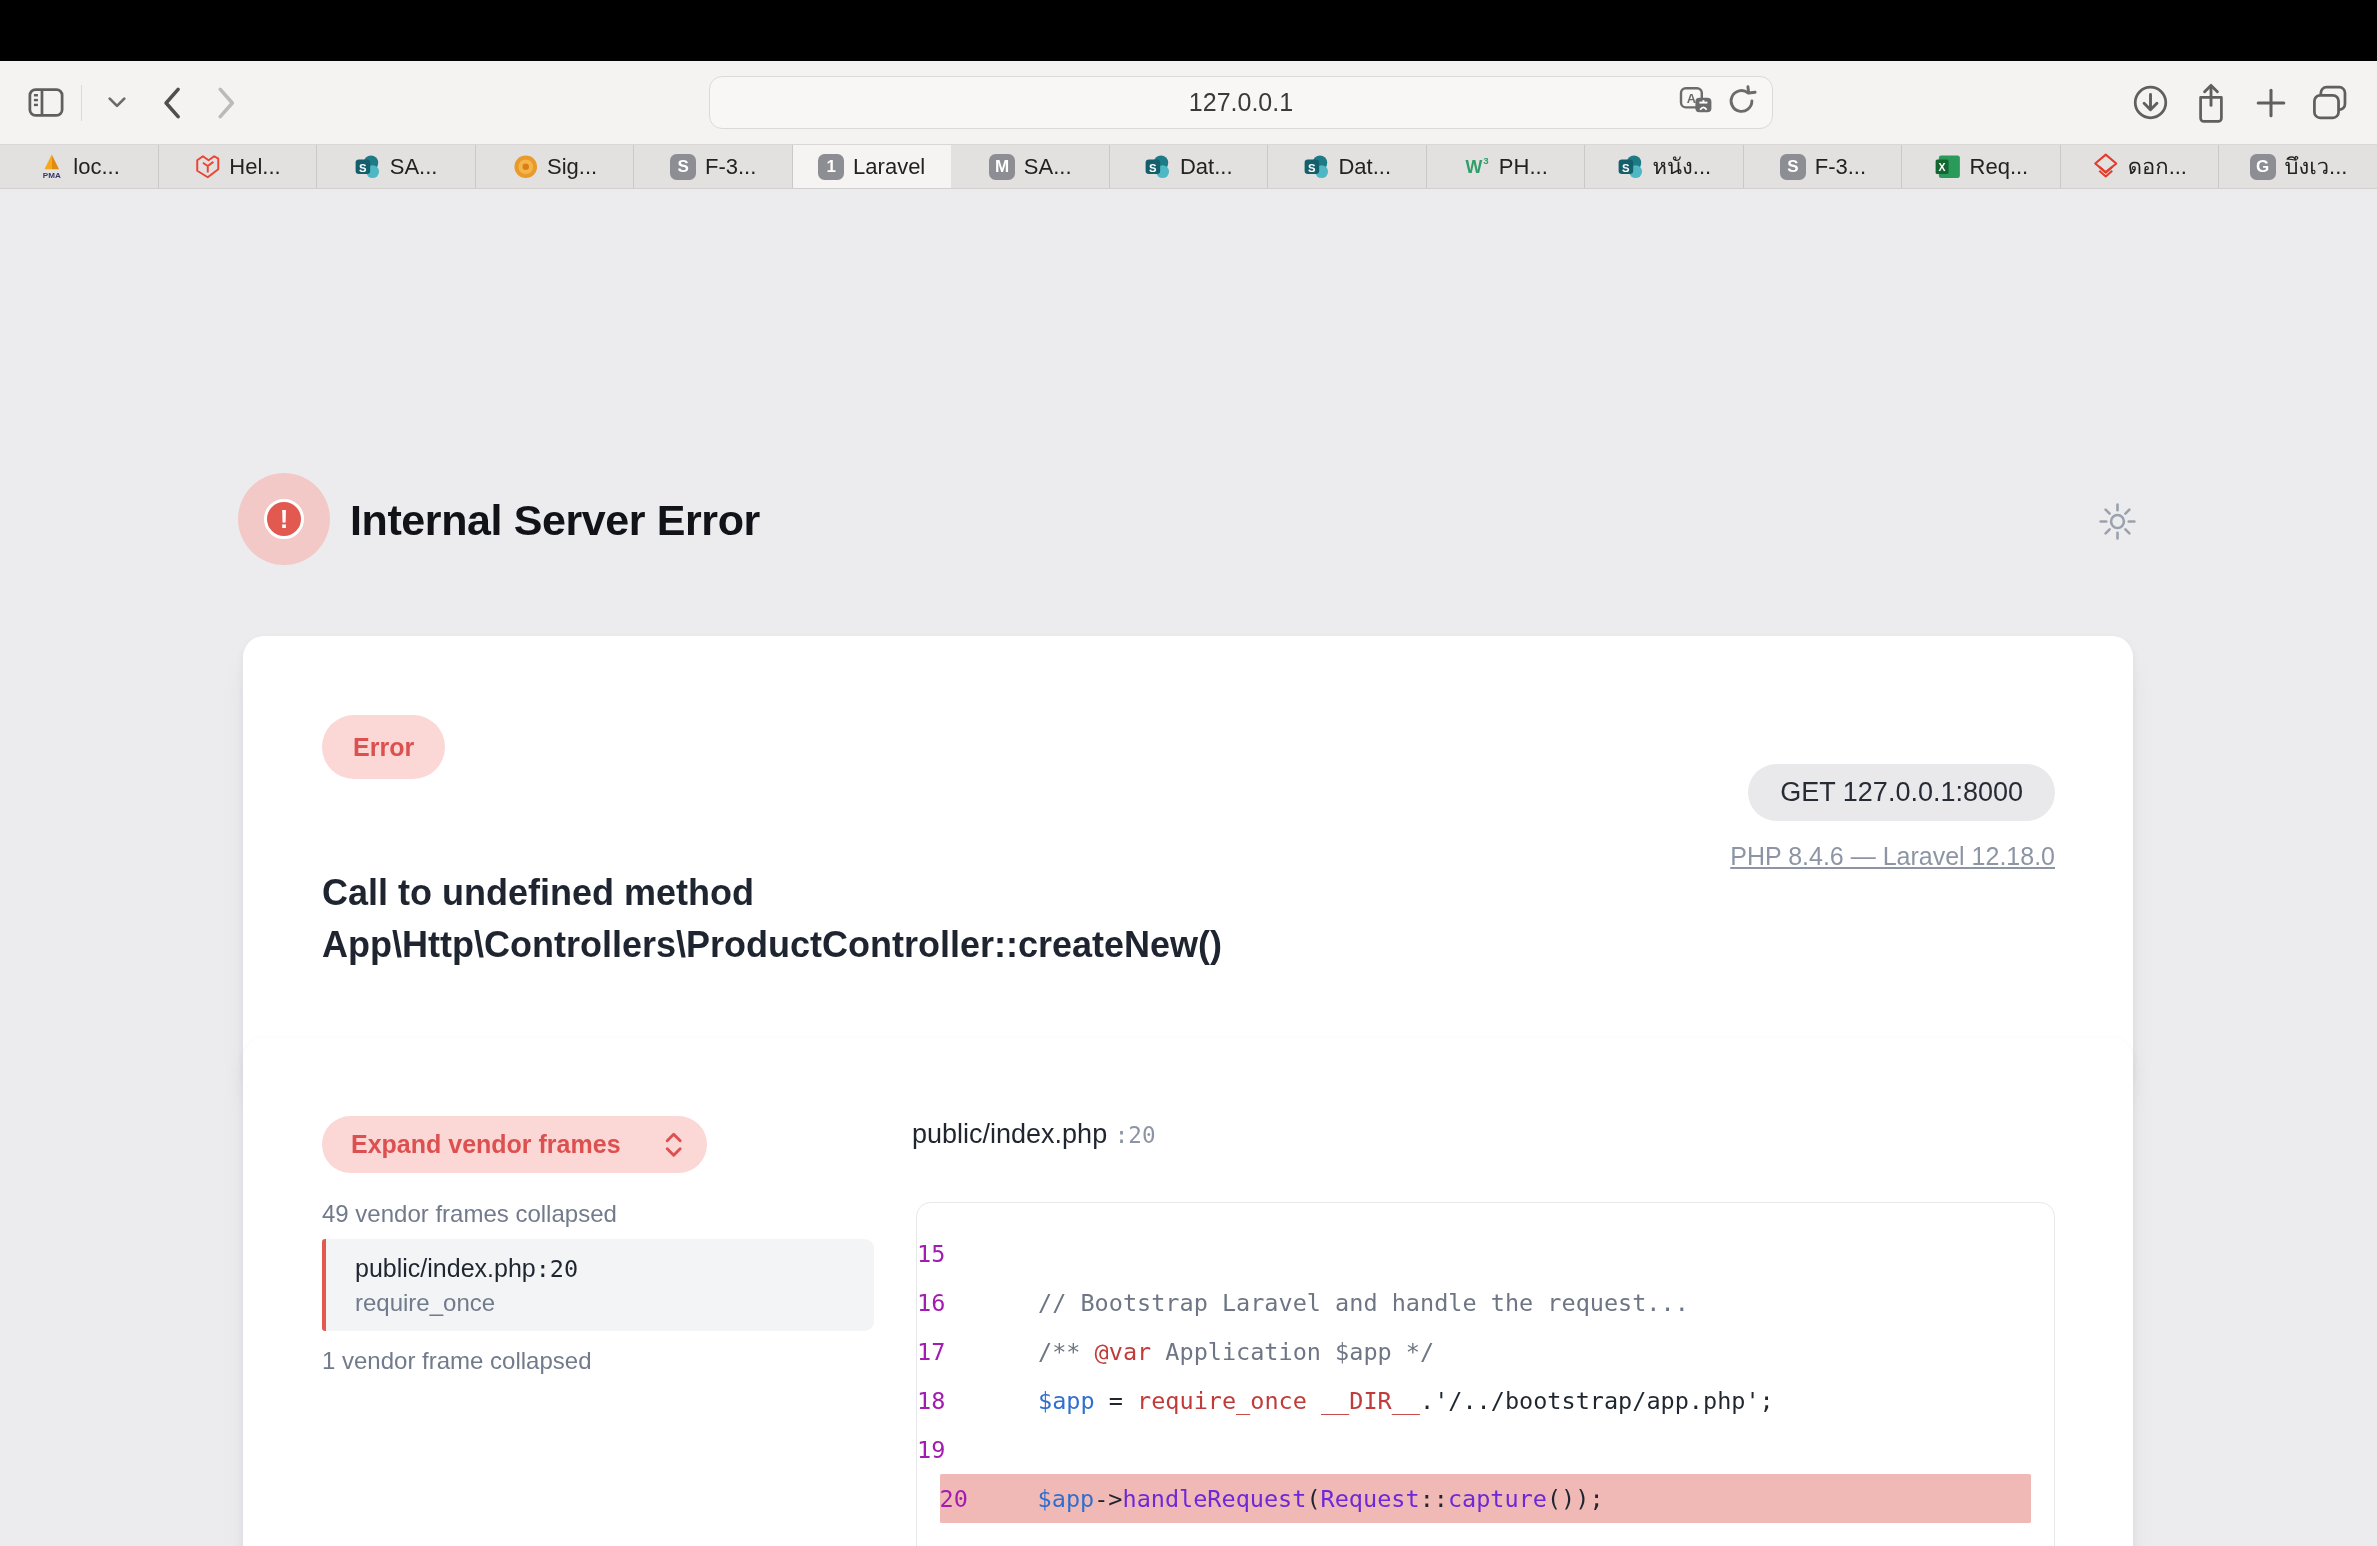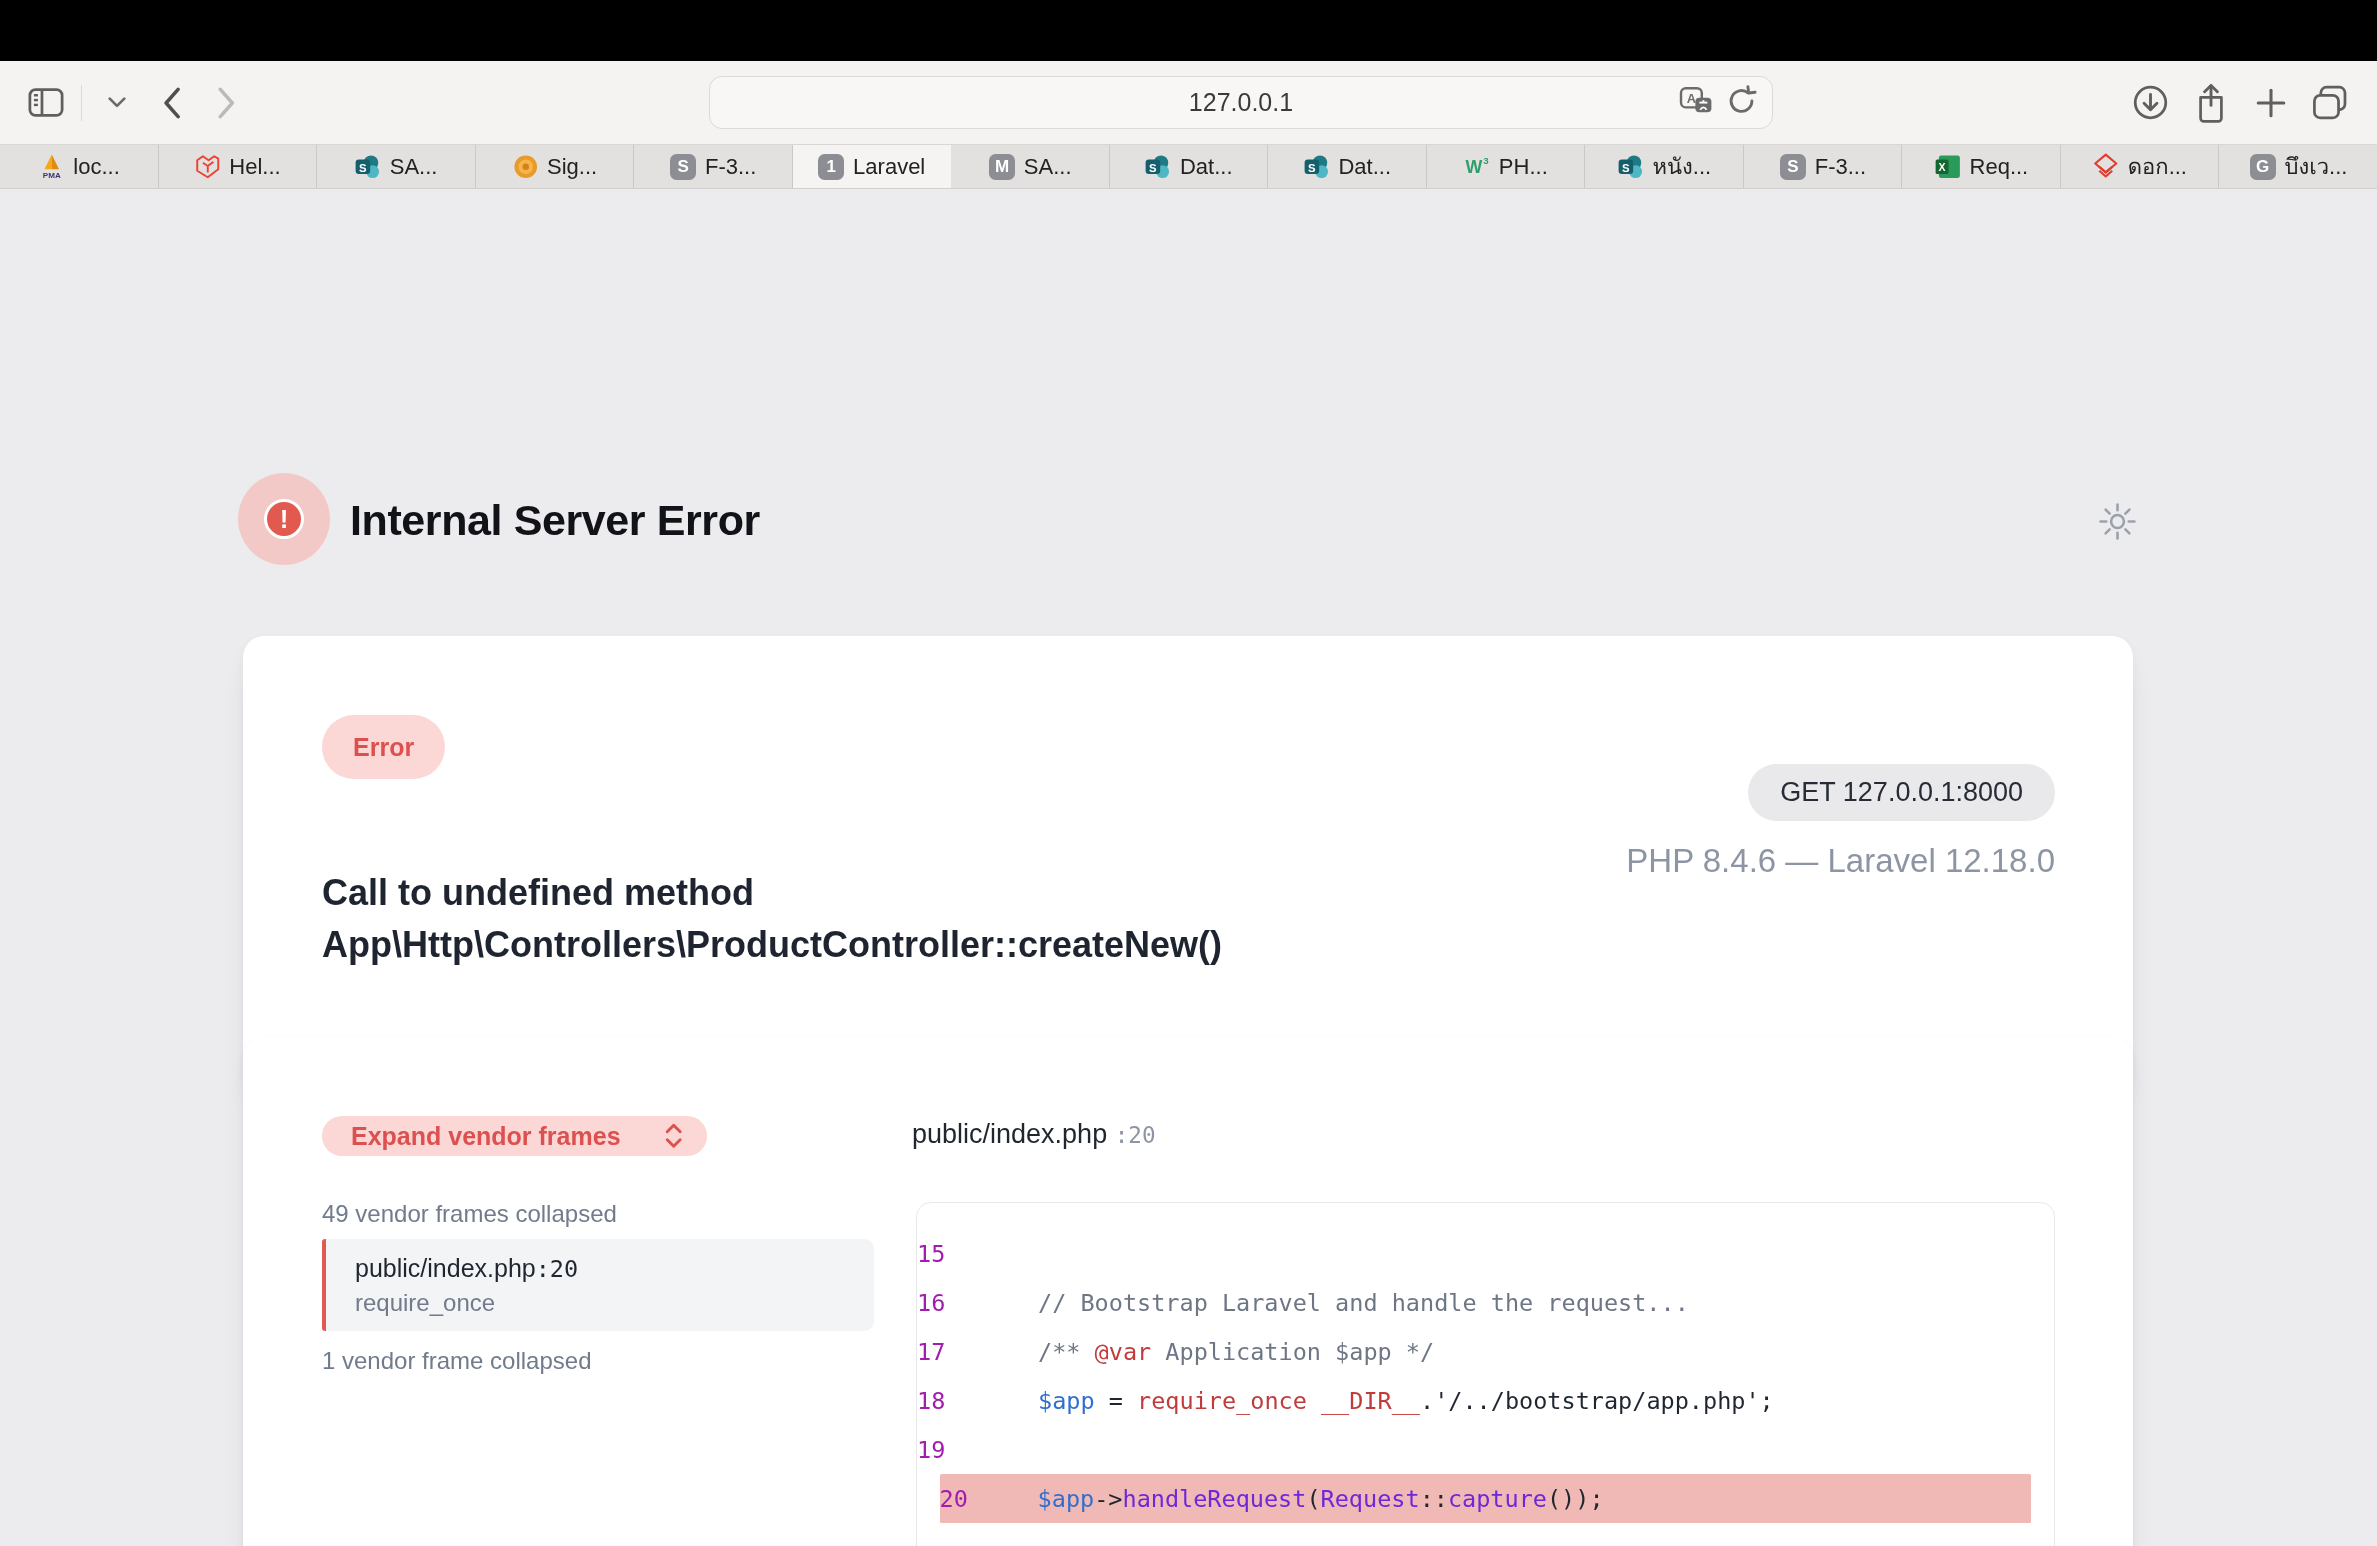--- a/index.html
+++ b/index.html
@@ -55,23 +55,23 @@
   .card.trace-card { top:849px; height:809px; }
 
   .pill { display:inline-flex; align-items:center; border-radius:808px; background:#fbd7d6; color:#dd5050; }
   .error-badge { position:absolute; left:79px; top:79px; height:64px; padding:0 31px;
     font-size:25px; font-weight:600; }
   .error-message { position:absolute; left:79px; top:192px; max-width:1173px;
     font-size:36px; font-weight:600; line-height:52px; color:#1f2530;margin-top:39px; }
   .req-badge { position:absolute; right:78px; top:128px; height:57px; padding:0 32px;
     border-radius:808px; background:#e9e9ec; color:#262b35; font-size:27px;
     display:flex; align-items:center; }
-  .env-line { position:absolute; right:78px; top:206px; font-size:33px; color:#8d95a4; }
-
-  .expand-btn { position:absolute; left:79px; top:78px; height:40px; padding:0 24px 0 29px;
+  .env-line { position:absolute; right:78px; top:206px; font-size:25px; color:#8d95a4;text-decoration:underline; }
+
+  .expand-btn { position:absolute; left:79px; top:78px; height:57px; padding:0 24px 0 29px;
     font-size:25px; font-weight:600; gap:30px; border:none; }
   .lbl-collapsed-top { position:absolute; left:79px; top:162px; font-size:24px; color:#717b8c; }
   .frame-item { position:absolute; left:79px; top:201px; width:552px; height:92px;
     background:#f3f4f6; border-left:4.9px solid #e25950; border-radius:3.2px 9.7px 9.7px 3.2px; padding:14.6px 0 0 29px; }
   .frame-file { font-size:25px; color:#1f2630; }
   .frame-file .mono { font-family:"DejaVu Sans Mono", monospace; font-size:23.5px; }
   .frame-method { margin-top:6.5px; font-size:24px; color:#717b8c; }
   .lbl-collapsed-bottom { position:absolute; left:79px; top:309px; font-size:24px; color:#717b8c; }
 
   .file-header { position:absolute; left:669px; top:81px; font-size:27px; font-weight:500; color:#1f2630; }

